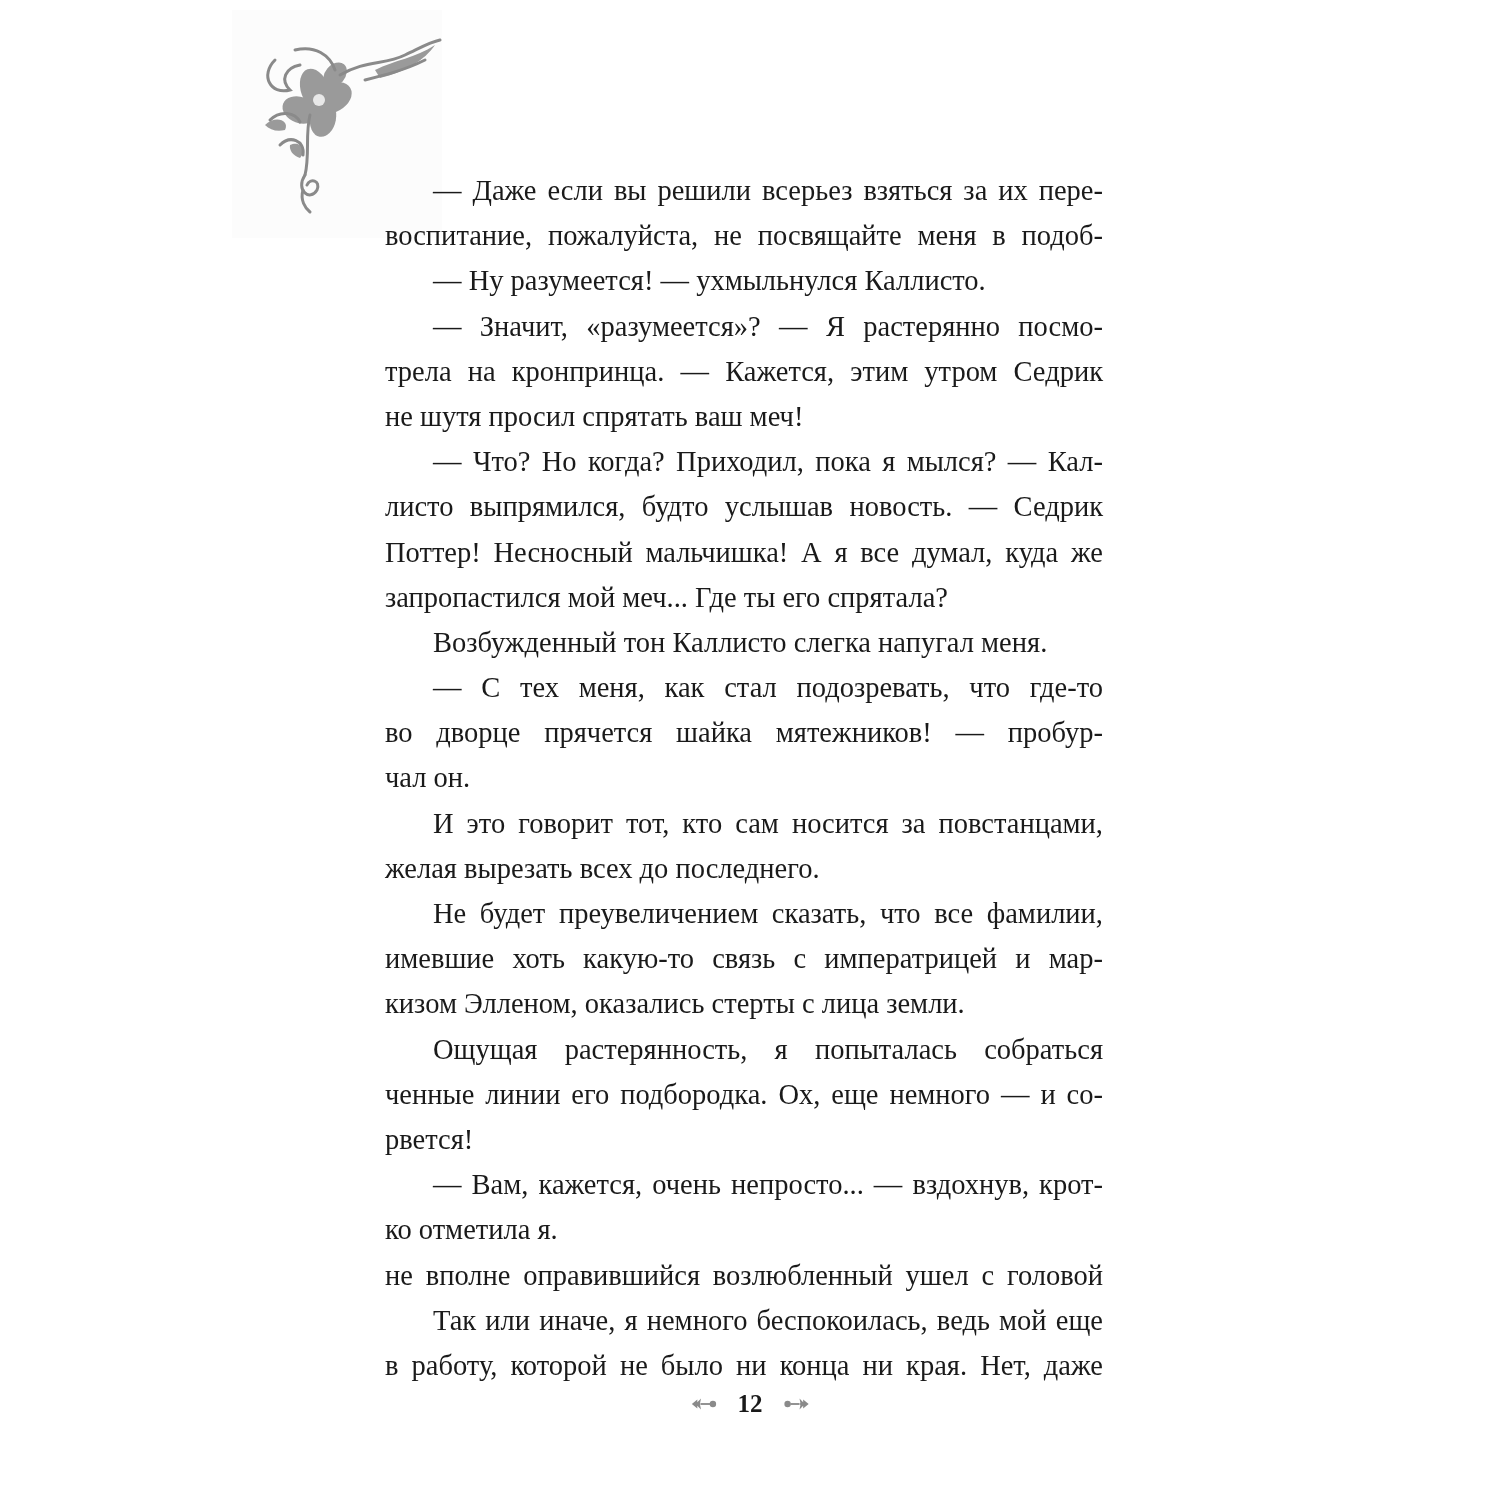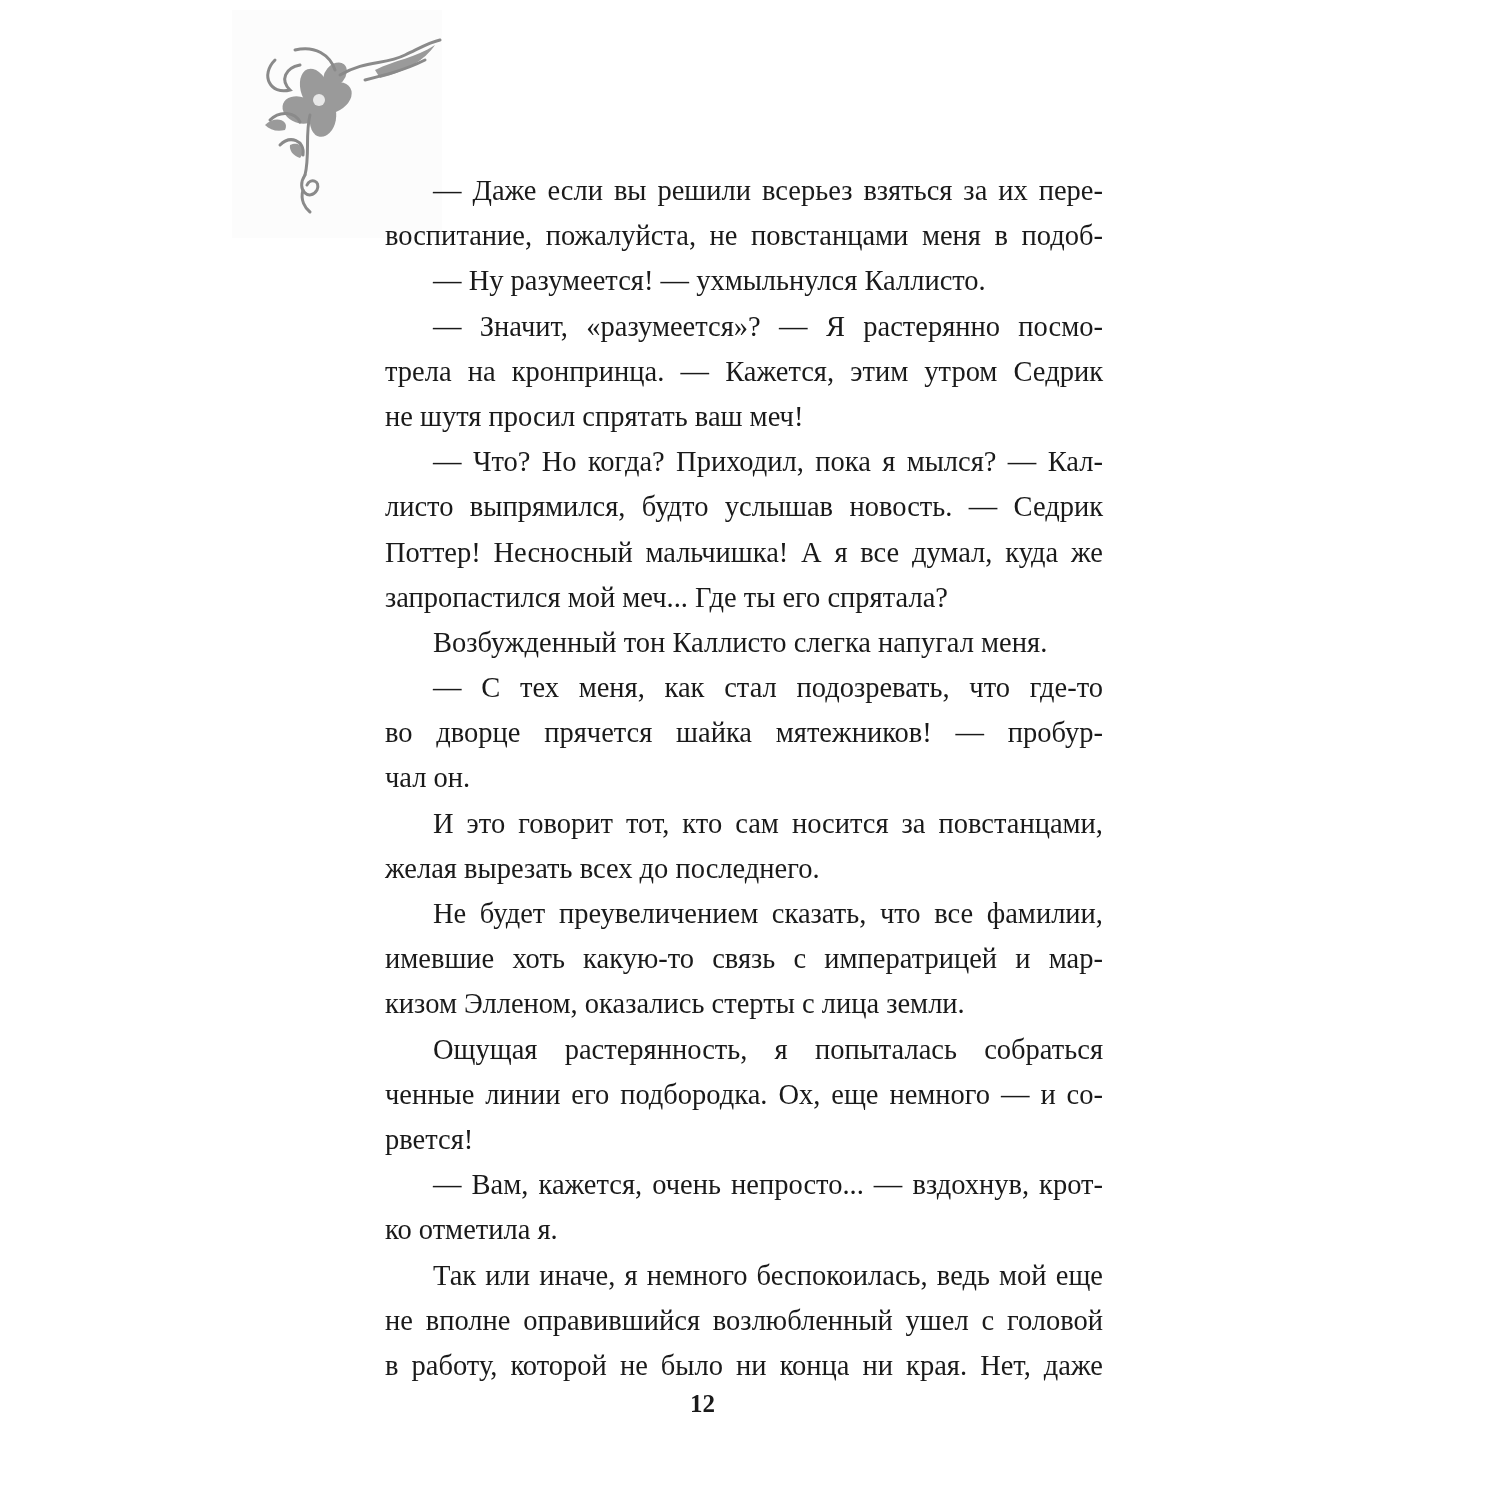--- a/index.html
+++ b/index.html
@@ -12,21 +12,21 @@
   .text-block {
     position: absolute; left: 385px; top: 168px; width: 718px;
     font-family: "Liberation Serif", "DejaVu Serif", serif;
     font-size: 28.5px; line-height: 45.2px; color: #1a1a1a;
   }
   .line { white-space: nowrap; height: 45.2px; text-align: justify; text-align-last: justify; }
   .line.last { text-align-last: left; }
   .line.indent { padding-left: 48px; }
   .folio {
     position: absolute; left: 690px; top: 1388px; width: 120px; height: 32px;
-    display: flex; justify-content: center; gap: 20px; flex-direction: column;
+    display: flex; align-items: center; justify-content: center; gap: 20px;
   }
   .folio-num {
     font-family: "Liberation Serif", "DejaVu Serif", serif; font-weight: bold;
     font-size: 25px; color: #1a1a1a;
   }
   .folio svg { width: 30px; height: 22px; }
 </style>
 </head>
 <body>
 
@@ -51,21 +51,21 @@
     <ellipse cx="80" cy="45" rx="10" ry="14" transform="rotate(40 80 45)"></ellipse>
     <path d="M120 40 C 140 30, 160 28, 180 15 C 170 30, 150 42, 125 48 Z"></path>
     <path d="M10 95 C 20 85, 35 90, 30 100 C 22 102, 15 100, 10 95 Z"></path>
     <path d="M35 115 C 45 110, 52 120, 45 128 C 38 126, 34 120, 35 115 Z"></path>
   </g>
   <circle cx="64" cy="70" r="6" fill="#e8e8e8"></circle>
 </svg>
 
 <div class="text-block" id="text-block">
     <div class="line indent">— Даже если вы решили всерьез взяться за их пере-</div>
-    <div class="line">воспитание, пожалуйста, не повстанцами меня в подоб-</div>
+    <div class="line">воспитание, пожалуйста, не посвящайте меня в подоб-</div>
     <div class="line indent last">— Ну разумеется! — ухмыльнулся Каллисто.</div>
     <div class="line indent">— Значит, «разумеется»? — Я растерянно посмо-</div>
     <div class="line">трела на кронпринца. — Кажется, этим утром Седрик</div>
     <div class="line last">не шутя просил спрятать ваш меч!</div>
     <div class="line indent">— Что? Но когда? Приходил, пока я мылся? — Кал-</div>
     <div class="line">листо выпрямился, будто услышав новость. — Седрик</div>
     <div class="line">Поттер! Несносный мальчишка! А я все думал, куда же</div>
     <div class="line last">запропастился мой меч... Где ты его спрятала?</div>
     <div class="line indent last">Возбужденный тон Каллисто слегка напугал меня.</div>
     <div class="line indent">— С тех меня, как стал подозревать, что где-то</div>
@@ -74,22 +74,22 @@
     <div class="line indent">И это говорит тот, кто сам носится за повстанцами,</div>
     <div class="line last">желая вырезать всех до последнего.</div>
     <div class="line indent">Не будет преувеличением сказать, что все фамилии,</div>
     <div class="line">имевшие хоть какую-то связь с императрицей и мар-</div>
     <div class="line last">кизом Элленом, оказались стерты с лица земли.</div>
     <div class="line indent">Ощущая растерянность, я попыталась собраться</div>
     <div class="line">ченные линии его подбородка. Ох, еще немного — и со-</div>
     <div class="line last">рвется!</div>
     <div class="line indent">— Вам, кажется, очень непросто... — вздохнув, крот-</div>
     <div class="line last">ко отметила я.</div>
+    <div class="line">не вполне оправившийся возлюбленный ушел с головой</div>
     <div class="line indent">Так или иначе, я немного беспокоилась, ведь мой еще</div>
-    <div class="line">не вполне оправившийся возлюбленный ушел с головой</div>
     <div class="line">в работу, которой не было ни конца ни края. Нет, даже</div>
   </div>
 
 <div class="folio">
   <svg viewBox="0 0 30 22">
     <g fill="#8a8a8a">
       <path d="M2 11 L8 6 L8 9 L12 5 L11 10 L12 11 L11 12 L12 17 L8 13 L8 16 Z"></path>
       <rect x="12" y="10" width="10" height="2"></rect>
       <circle cx="25" cy="11" r="3.5"></circle>
     </g>

